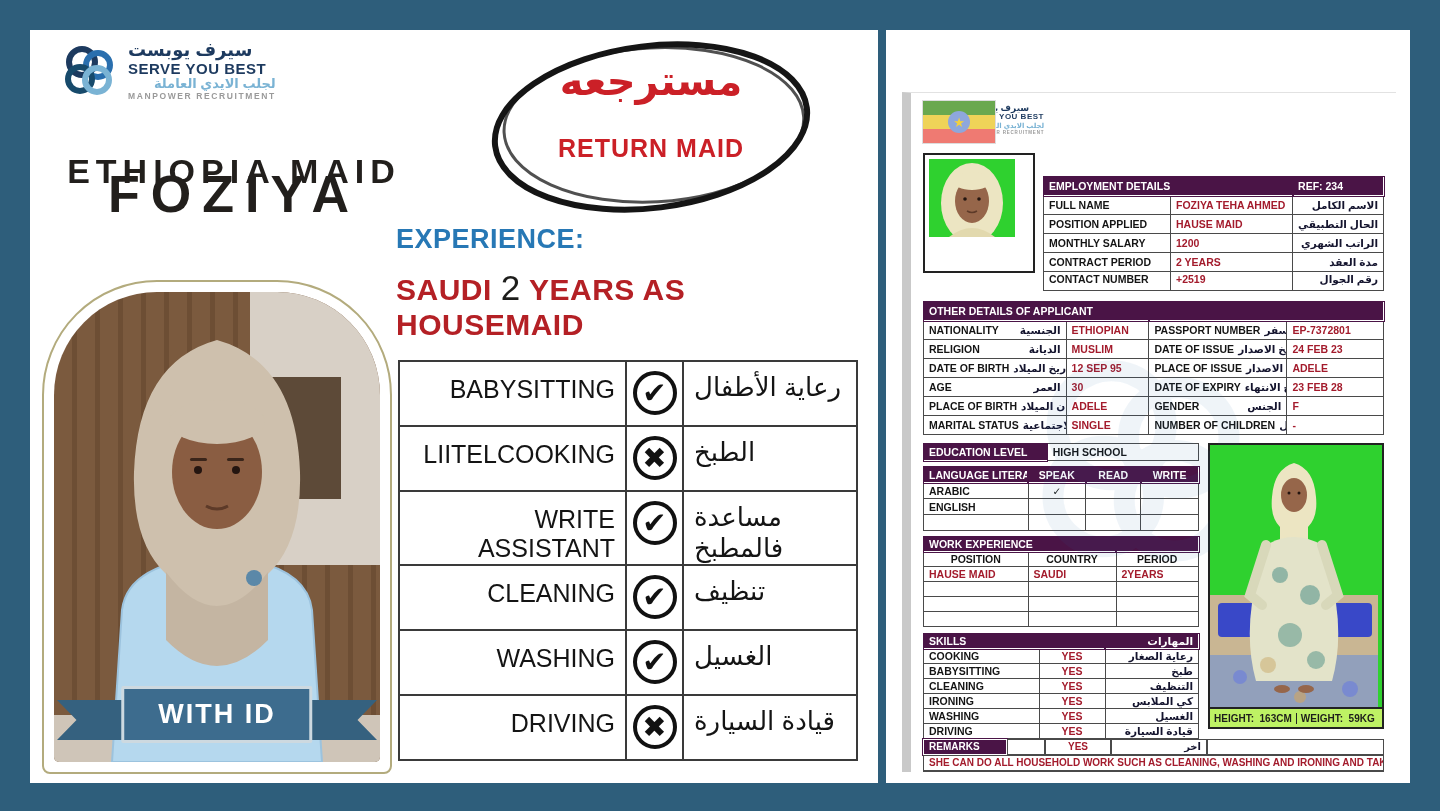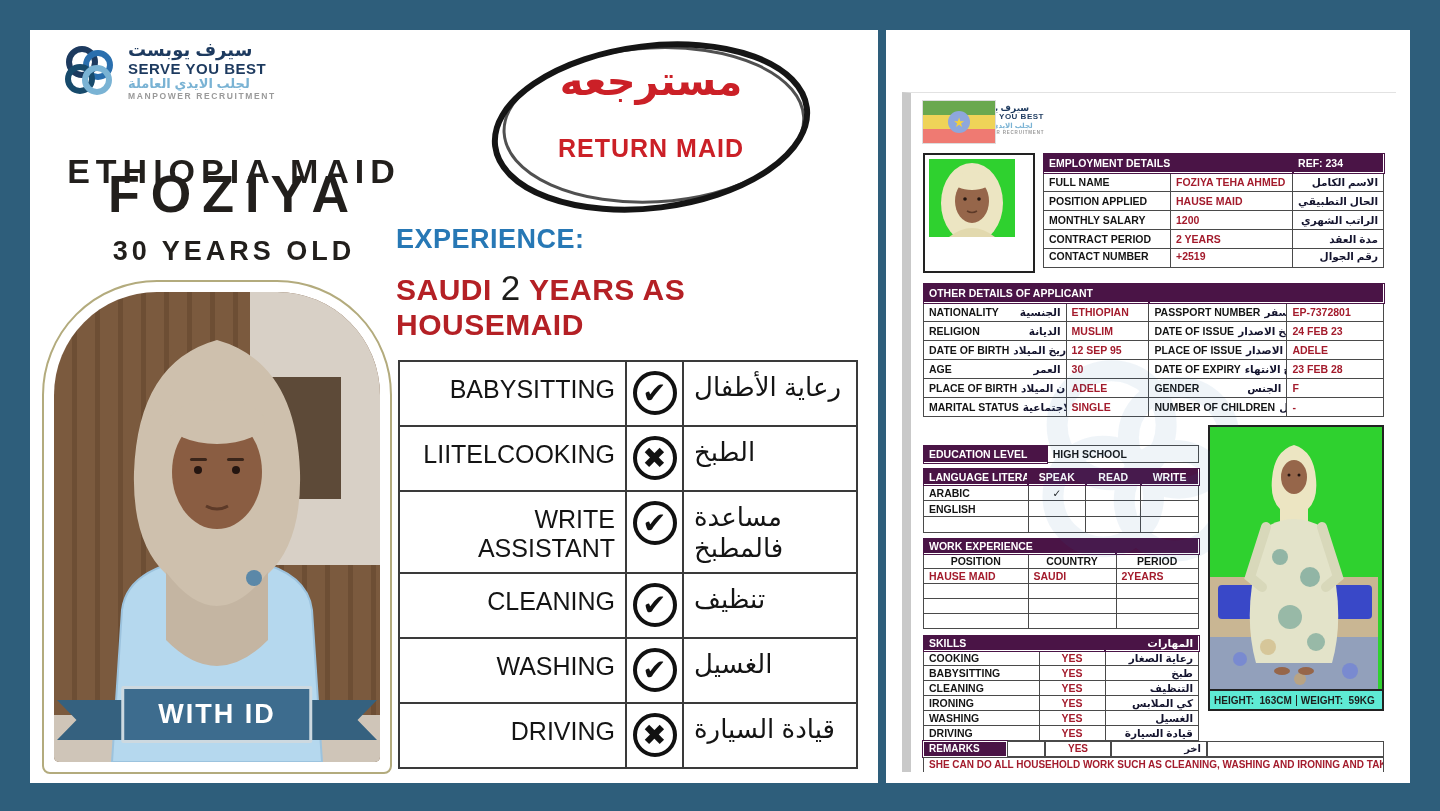--- a/index.html
+++ b/index.html
@@ -16,21 +16,21 @@
   .panel-left  { left:30px;  width:848px; height:753px; }
   .panel-right { left:886px; width:524px; height:753px; }
 
   
   .logo { position:absolute; display:flex; align-items:center; gap:8px; }
   .logo-main { left:28px; top:10px; }
   .logo svg { display:block; }
   .logo-text { display:flex; flex-direction:column; line-height:1.12; }
   .logo-ar   { color:#1d3a5f; font-weight:bold; font-size:18px; }
   .logo-en   { color:#1d3a5f; font-weight:bold; font-size:15px; letter-spacing:.5px; }
-  .logo-tag-ar { color:#7ab3d4; font-size:13px; font-weight:bold; }
+  .logo-tag-ar { color:#7ab3d4; font-size:13px; font-weight:bold;text-align:right; }
   .logo-tag-en { color:#9a9a9a; font-size:8.5px; letter-spacing:1.6px; font-weight:bold; }
 
   .hero-title { position:absolute; left:0; width:408px; text-align:center; font-weight:800; color:#221f1c; }
   .t-country { top:86px;  font-size:34px; letter-spacing:6px;margin-top:36px; }
   .t-name    { top:134px; font-size:52px; letter-spacing:11px; }
   .t-age     { top:206px; font-size:27px; letter-spacing:4px; }
 
   .photo-frame {
     position:absolute; left:12px; top:250px; width:350px; height:494px;
     border:2px solid #b3ab7d; border-radius:115px 115px 8px 8px; padding:10px;
@@ -63,21 +63,21 @@
   .stamp-en { position:absolute; top:102px; width:100%; text-align:center; color:#cb2027; font-size:25px; font-weight:bold; letter-spacing:1px; }
 
   .exp-label { position:absolute; left:366px; top:194px; color:#2778b5; font-size:27px; font-weight:bold; letter-spacing:.5px; }
   .exp-line  { position:absolute; left:366px; top:238px; font-size:30px; font-weight:bold; color:#b42025; letter-spacing:.5px; }
   .exp-num   { color:#1d1d1b; font-size:35px; font-weight:normal; }
 
   .skills-table { position:absolute; left:368px; top:330px; width:458px; border-collapse:collapse; table-layout:fixed; }
   .skills-table td { border:2px solid #3a3a3a; height:65px; vertical-align:top; }
   .sk-en { width:227px; text-align:right; padding:13px 10px 0 0; font-size:25px; color:#141414; }
   .sk-ic { width:57px;  text-align:center; padding-top:9px; }
-  .sk-ar { width:174px; text-align:left; padding:10px 0 8px 10px; font-size:26px; color:#141414; }
+  .sk-ar { width:174px; text-align:left; padding:10px 0 0 10px; font-size:26px; color:#141414; }
   .circle-mark {
     display:inline-flex; width:44px; height:44px; border:4px solid #111; border-radius:50%;
     align-items:center; justify-content:center; font-size:29px; font-weight:bold; color:#111; line-height:1;
   }
 
   
   .detail-title { position:absolute; top:22px; width:100%; text-align:center; color:#e02320; font-size:29px; font-weight:bold; }
 
   .document {
     position:absolute; left:16px; top:62px; width:494px; height:680px;
@@ -102,48 +102,48 @@
   table.doc { border-collapse:collapse; table-layout:fixed; }
   table.doc td { border:1px solid #4a4a4a; font-size:10.5px; padding:1px 5px; overflow:hidden; white-space:nowrap; }
   .hdr { background:#4a1446; color:#fff; font-weight:bold; border:1px solid #fff !important; outline:1px solid #4a1446; }
   .v-red { color:#a31b2c; font-weight:bold; }
   .lbl { font-weight:bold; color:#141414; }
   .ar-lbl { text-align:right; font-weight:bold; color:#14142e; }
 
   .doc-row1 { display:flex; gap:8px; margin-top:4px; }
   .headshot-box { width:112px; height:120px; border:2px solid #222; position:relative; flex:none; background:#fff; }
   .headshot { position:absolute; left:4px; top:4px; width:86px; height:78px; background:#2fd12f; overflow:hidden; }
-  .employment-table { flex:1; height:88px; }
+  .employment-table { flex:1; height:88px;margin-top:23px; }
   .employment-table td { height:19px; }
 
   .other-table { width:100%; margin-top:10px;padding-left:10px; }
   .other-table td { height:19px; }
   .lbl-pair { display:flex; justify-content:space-between; gap:4px;align-items:flex-end; }
 
   .doc-columns { display:flex; gap:9px; margin-top:8px; align-items:flex-start; }
   .doc-left-col { width:276px; flex:none; }
   .doc-right-col { flex:1; }
 
-  .edu-table { width:100%;margin-top:20px; }
+  .edu-table { width:100%; }
   .edu-table td { height:17px; }
   .pre { white-space:pre; }
 
   .lang-table { width:100%; margin-top:5px; }
   .lang-table td { height:16px; text-align:center; }
   .lang-table td.lbl { text-align:left; }
 
   .work-table { width:100%; margin-top:5px;border-radius:8px; }
   .work-table td { height:15px; }
   .col-hd { font-weight:bold; text-align:center; color:#141414; }
 
   .skillsdoc-table { width:100%; margin-top:6px; }
   .skillsdoc-table td { height:15px; }
   .yes-cell { text-align:center; }
 
-  .body-photo-box { border:2px solid #222; background:#5eead4; }
+  .body-photo-box { border:2px solid #222; background:#bef264; }
   .body-photo { position:relative; height:262px; overflow:hidden; background:#2fd12f; }
   .hw-row { display:flex; border-top:2px solid #222; height:20px; font-size:10px; font-weight:bold; align-items:center; }
   .hw-cell { flex:1; padding:0 4px; white-space:nowrap; }
   .hw-cell.first { border-right:1.5px solid #222; }
 
   .fullrow { display:flex; width:100%; }
   .fr-cell { border:1px solid #4a4a4a; font-size:10px; height:16px; padding:1px 5px; white-space:nowrap; overflow:hidden; }
   .remarks-row { margin-top:0; }
   .remarks-text { width:100%; color:#a31b2c; font-weight:bold; }
 </style>
@@ -164,21 +164,20 @@
     <span class="logo-text">
       <span class="logo-ar">سيرف يوبست</span>
       <span class="logo-en">SERVE YOU BEST</span>
       <span class="logo-tag-ar">لجلب الايدي العاملة</span>
       <span class="logo-tag-en">MANPOWER RECRUITMENT</span>
     </span>
   </div>
 
   <div class="hero-title t-country">ETHIOPIA MAID</div>
   <div class="hero-title t-name">FOZIYA</div>
-  <div class="hero-title t-age">30 YEARS OLD</div>
 
   <div class="photo-frame">
     <div class="photo-portrait">
       <div class="pp-shelf"></div>
       <div class="pp-box"></div>
       <div class="pp-floor"></div>
       <svg width="326" height="452" viewBox="0 0 326 452">
         <path d="M58,452 L68,300 Q74,252 163,246 Q252,252 258,300 L268,452 Z" fill="#b5d8ee" stroke="#9cc3de" stroke-width="2"></path>
         <path d="M163,30 Q84,52 80,162 Q78,232 112,264 L112,296 Q140,318 163,316 Q186,318 214,296 L214,264 Q248,232 246,162 Q242,52 163,30 Z" fill="#cec0ad"></path>
         <path d="M112,262 Q163,330 214,262 L214,330 Q163,382 112,330 Z" fill="#c4b5a2"></path>

